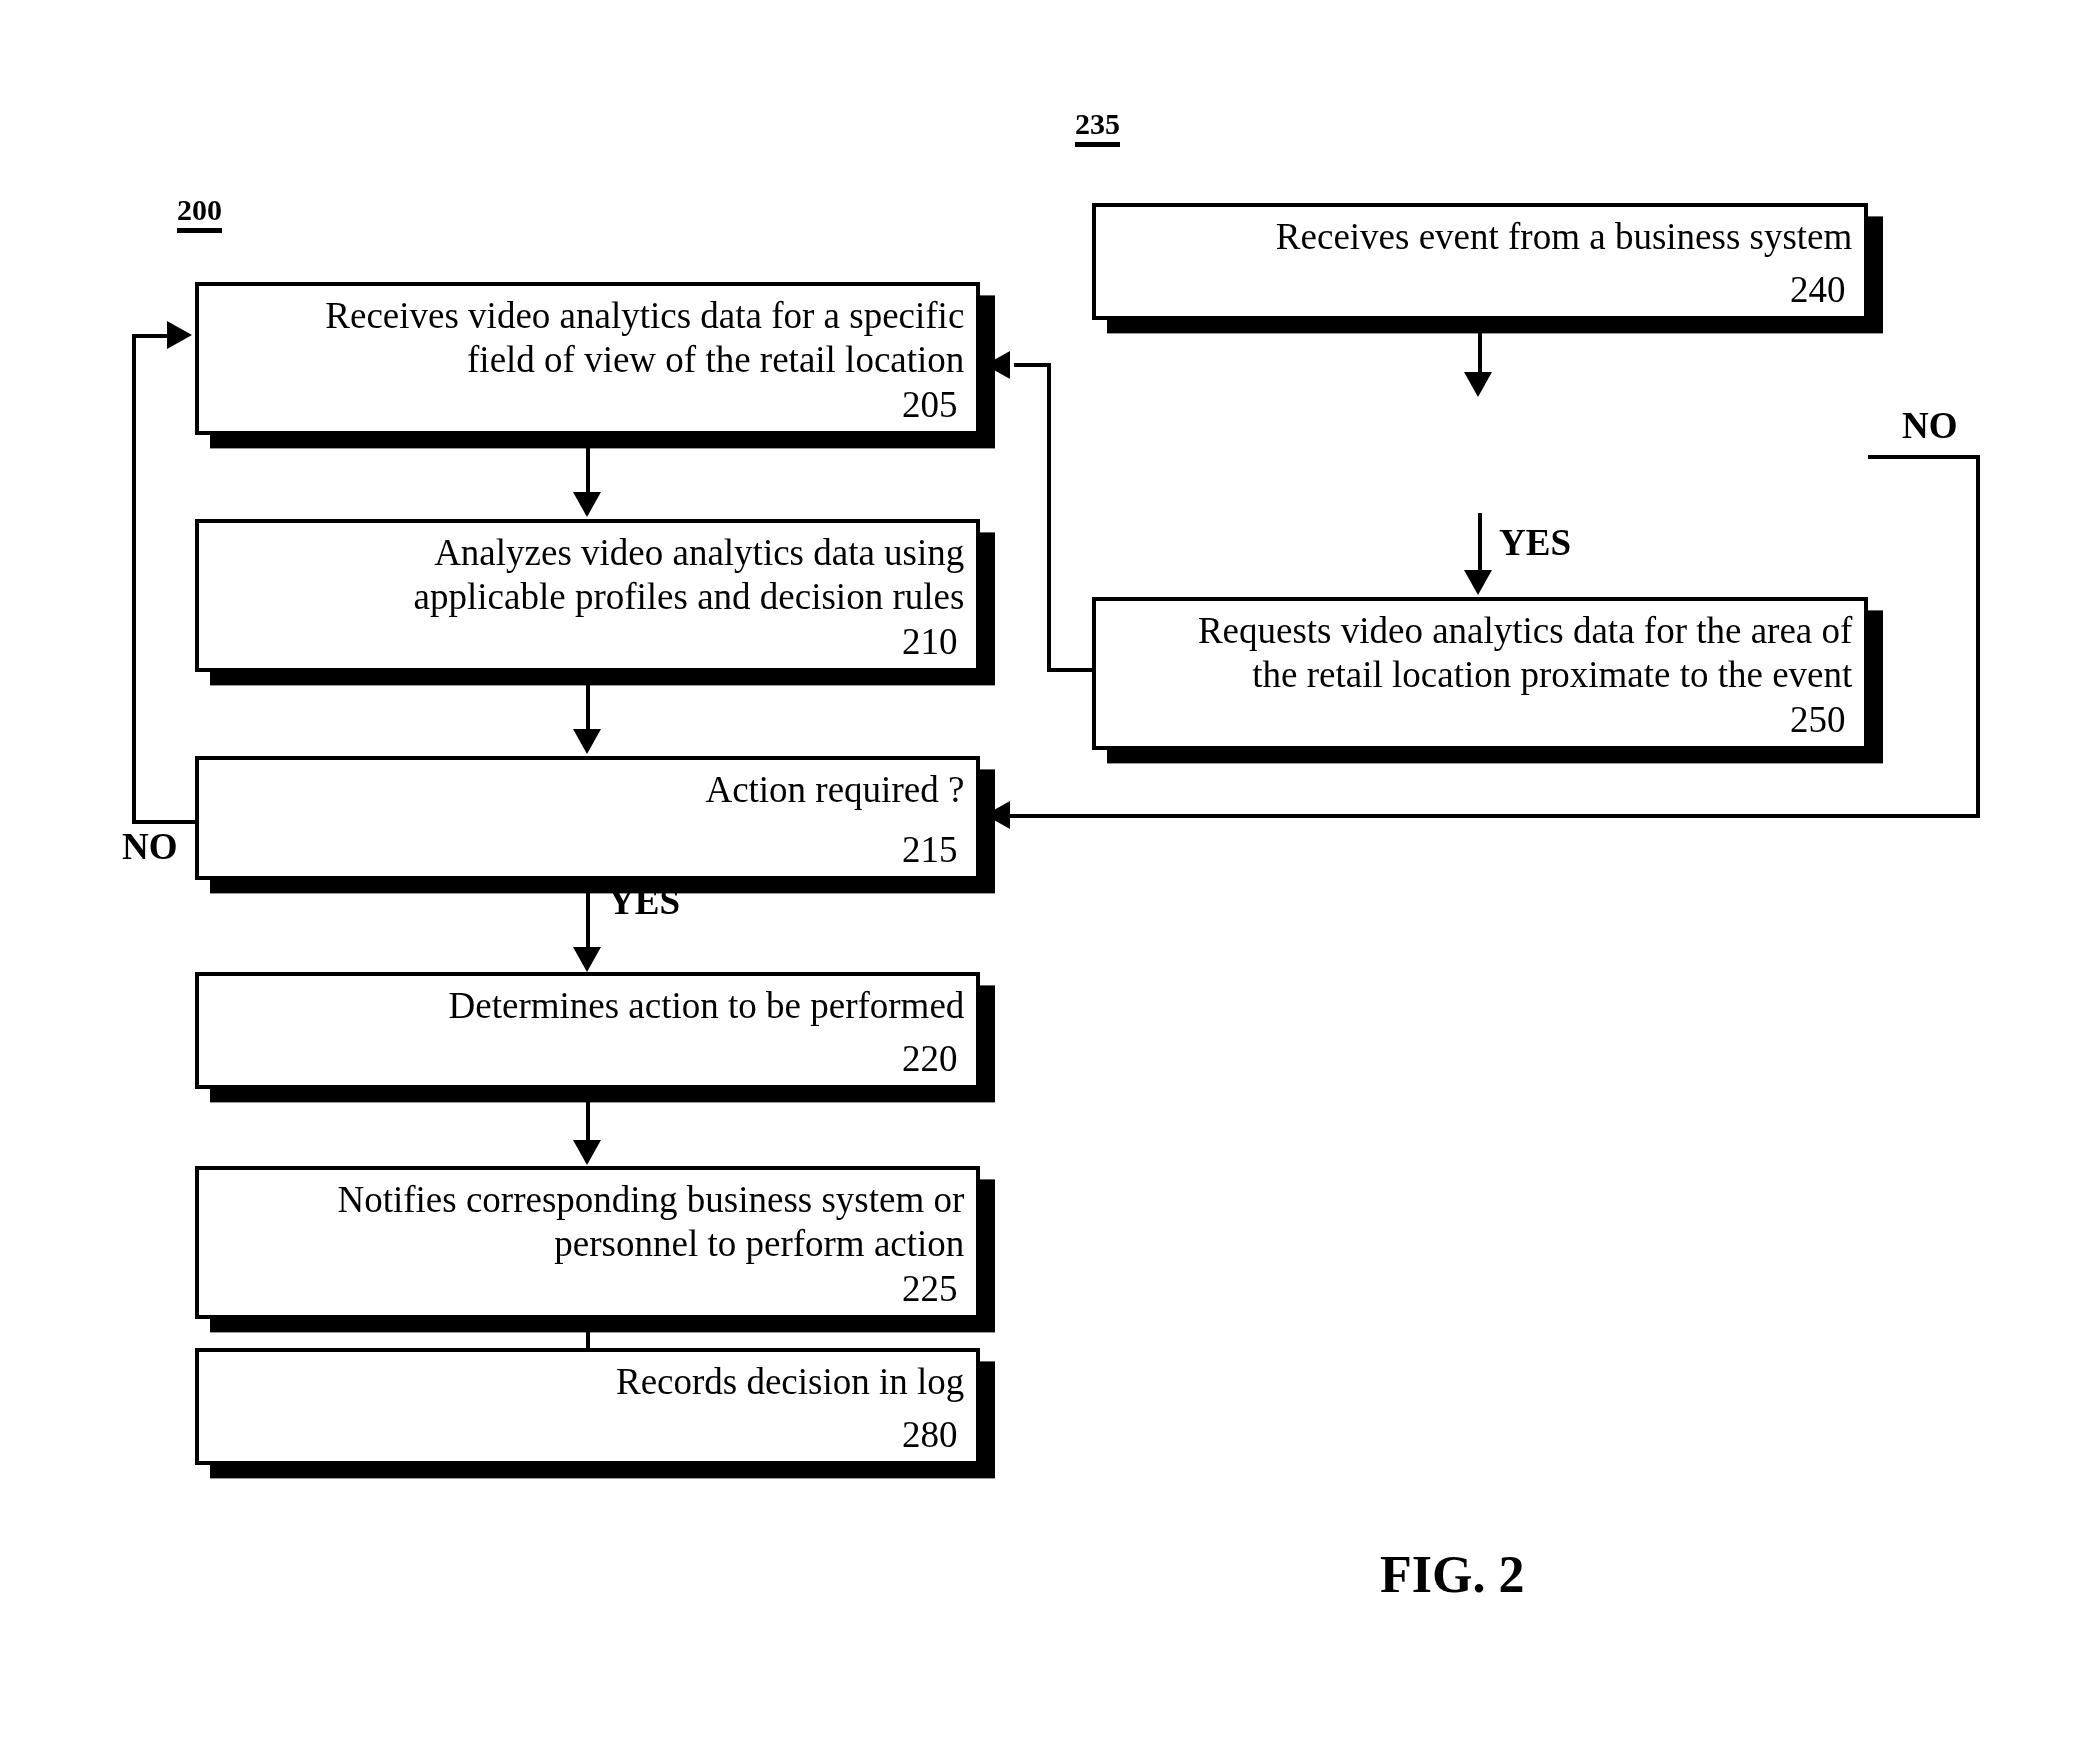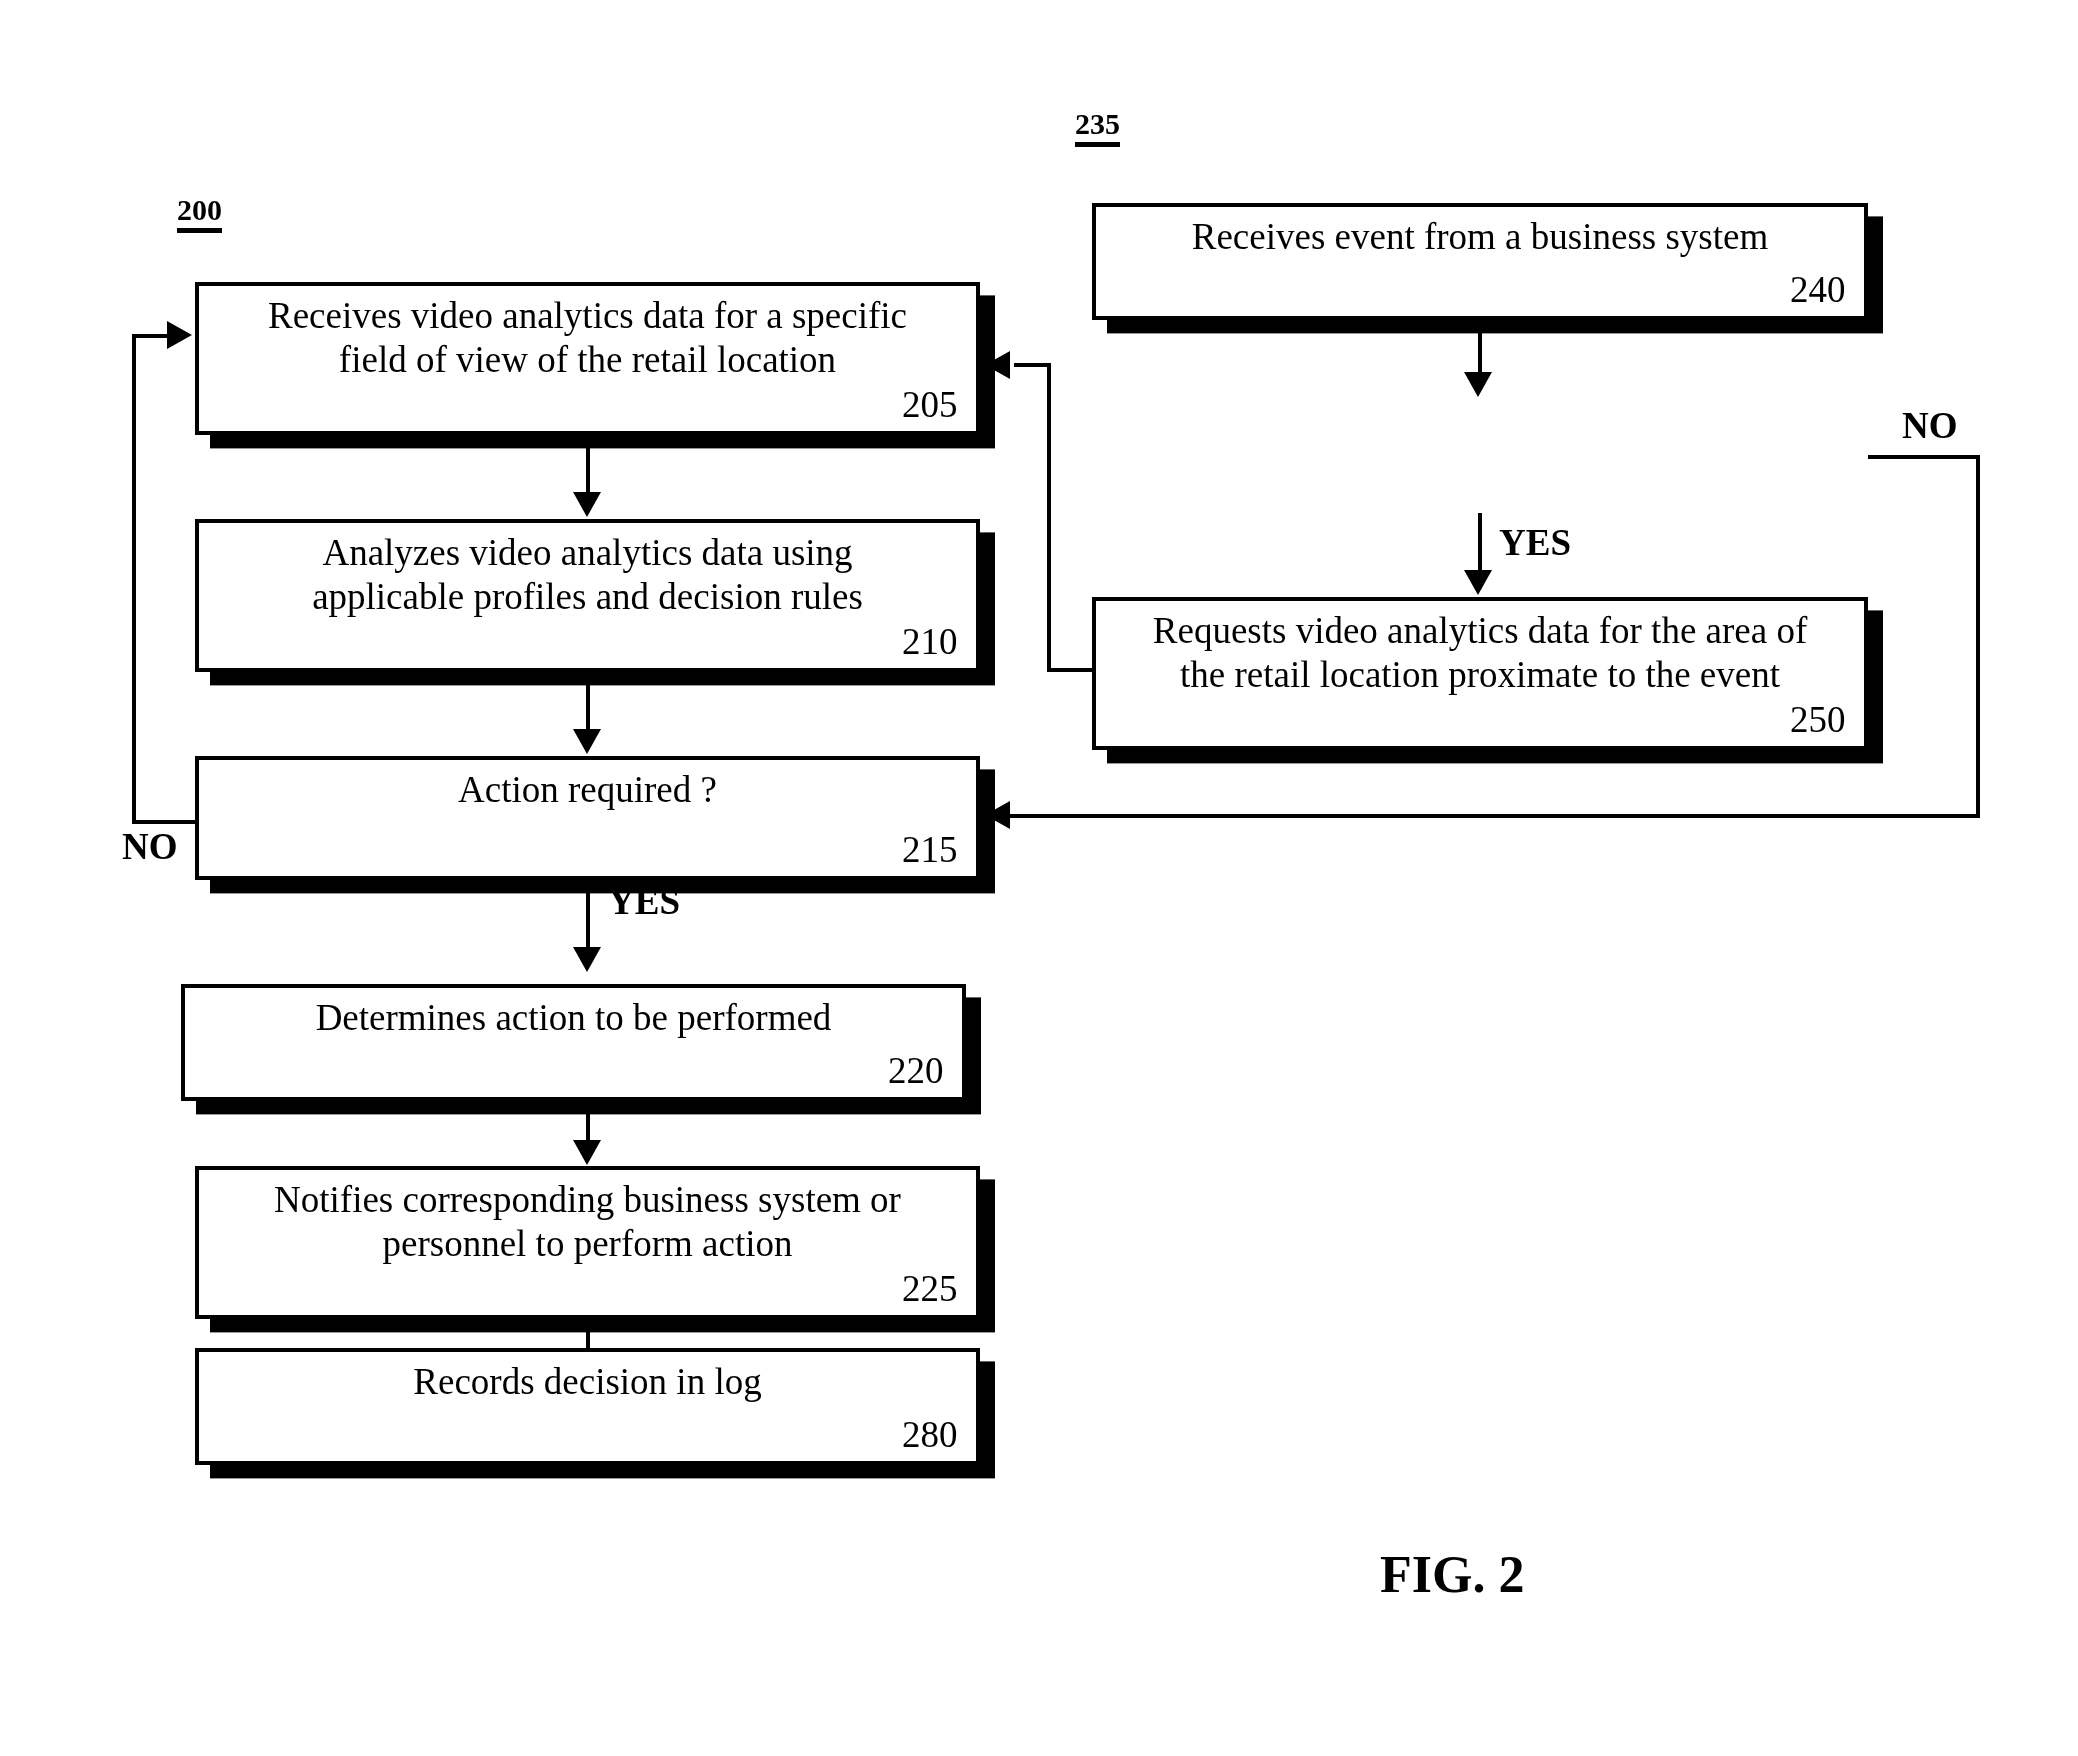--- a/index.html
+++ b/index.html
@@ -38,21 +38,21 @@
     background: #ffffff;
     border: 4.2px solid #000000;
     box-shadow: 15px 13.4px 0 0 #000000;
     z-index: 5;
   }
   .fbox .btext {
     position: absolute;
     left: 0;
     right: 0;
     top: 8.3px;
-    text-align: center;
+    text-align: right;
     font-size: 37px;
     line-height: 1.18;
     padding: 0 11.7px;
     box-sizing: border-box;
     white-space: pre-line;
   }
   .fbox .bnum {
     position: absolute;
     right: 18.4px;
     bottom: 5px;
@@ -153,21 +153,21 @@
 
   <div class="fbox" style="left:195px; top:756px; width:785px; height:124px;">
     <div class="btext">Action required ?</div>
     <div class="bnum">215</div>
   </div>
 
   <div class="vline" style="left:586px; top:880px; height:70px;"></div>
   <div class="arrow-down" style="left:573px; top:947px;"></div>
   <div class="branch-label" style="left:608px; top:883px;">YES</div>
 
-  <div class="fbox" style="left:181px; top:972px; width:785px; height:117px;margin-top:12px;">
+  <div class="fbox" style="left:195px; top:972px; width:785px; height:117px;">
     <div class="btext">Determines action to be performed</div>
     <div class="bnum">220</div>
   </div>
 
   <div class="vline" style="left:586px; top:1089px; height:55px;"></div>
   <div class="arrow-down" style="left:573px; top:1140px;"></div>
 
   <div class="fbox" style="left:195px; top:1166px; width:785px; height:153px;">
     <div class="btext">Notifies corresponding business system or
 personnel to perform action</div>

